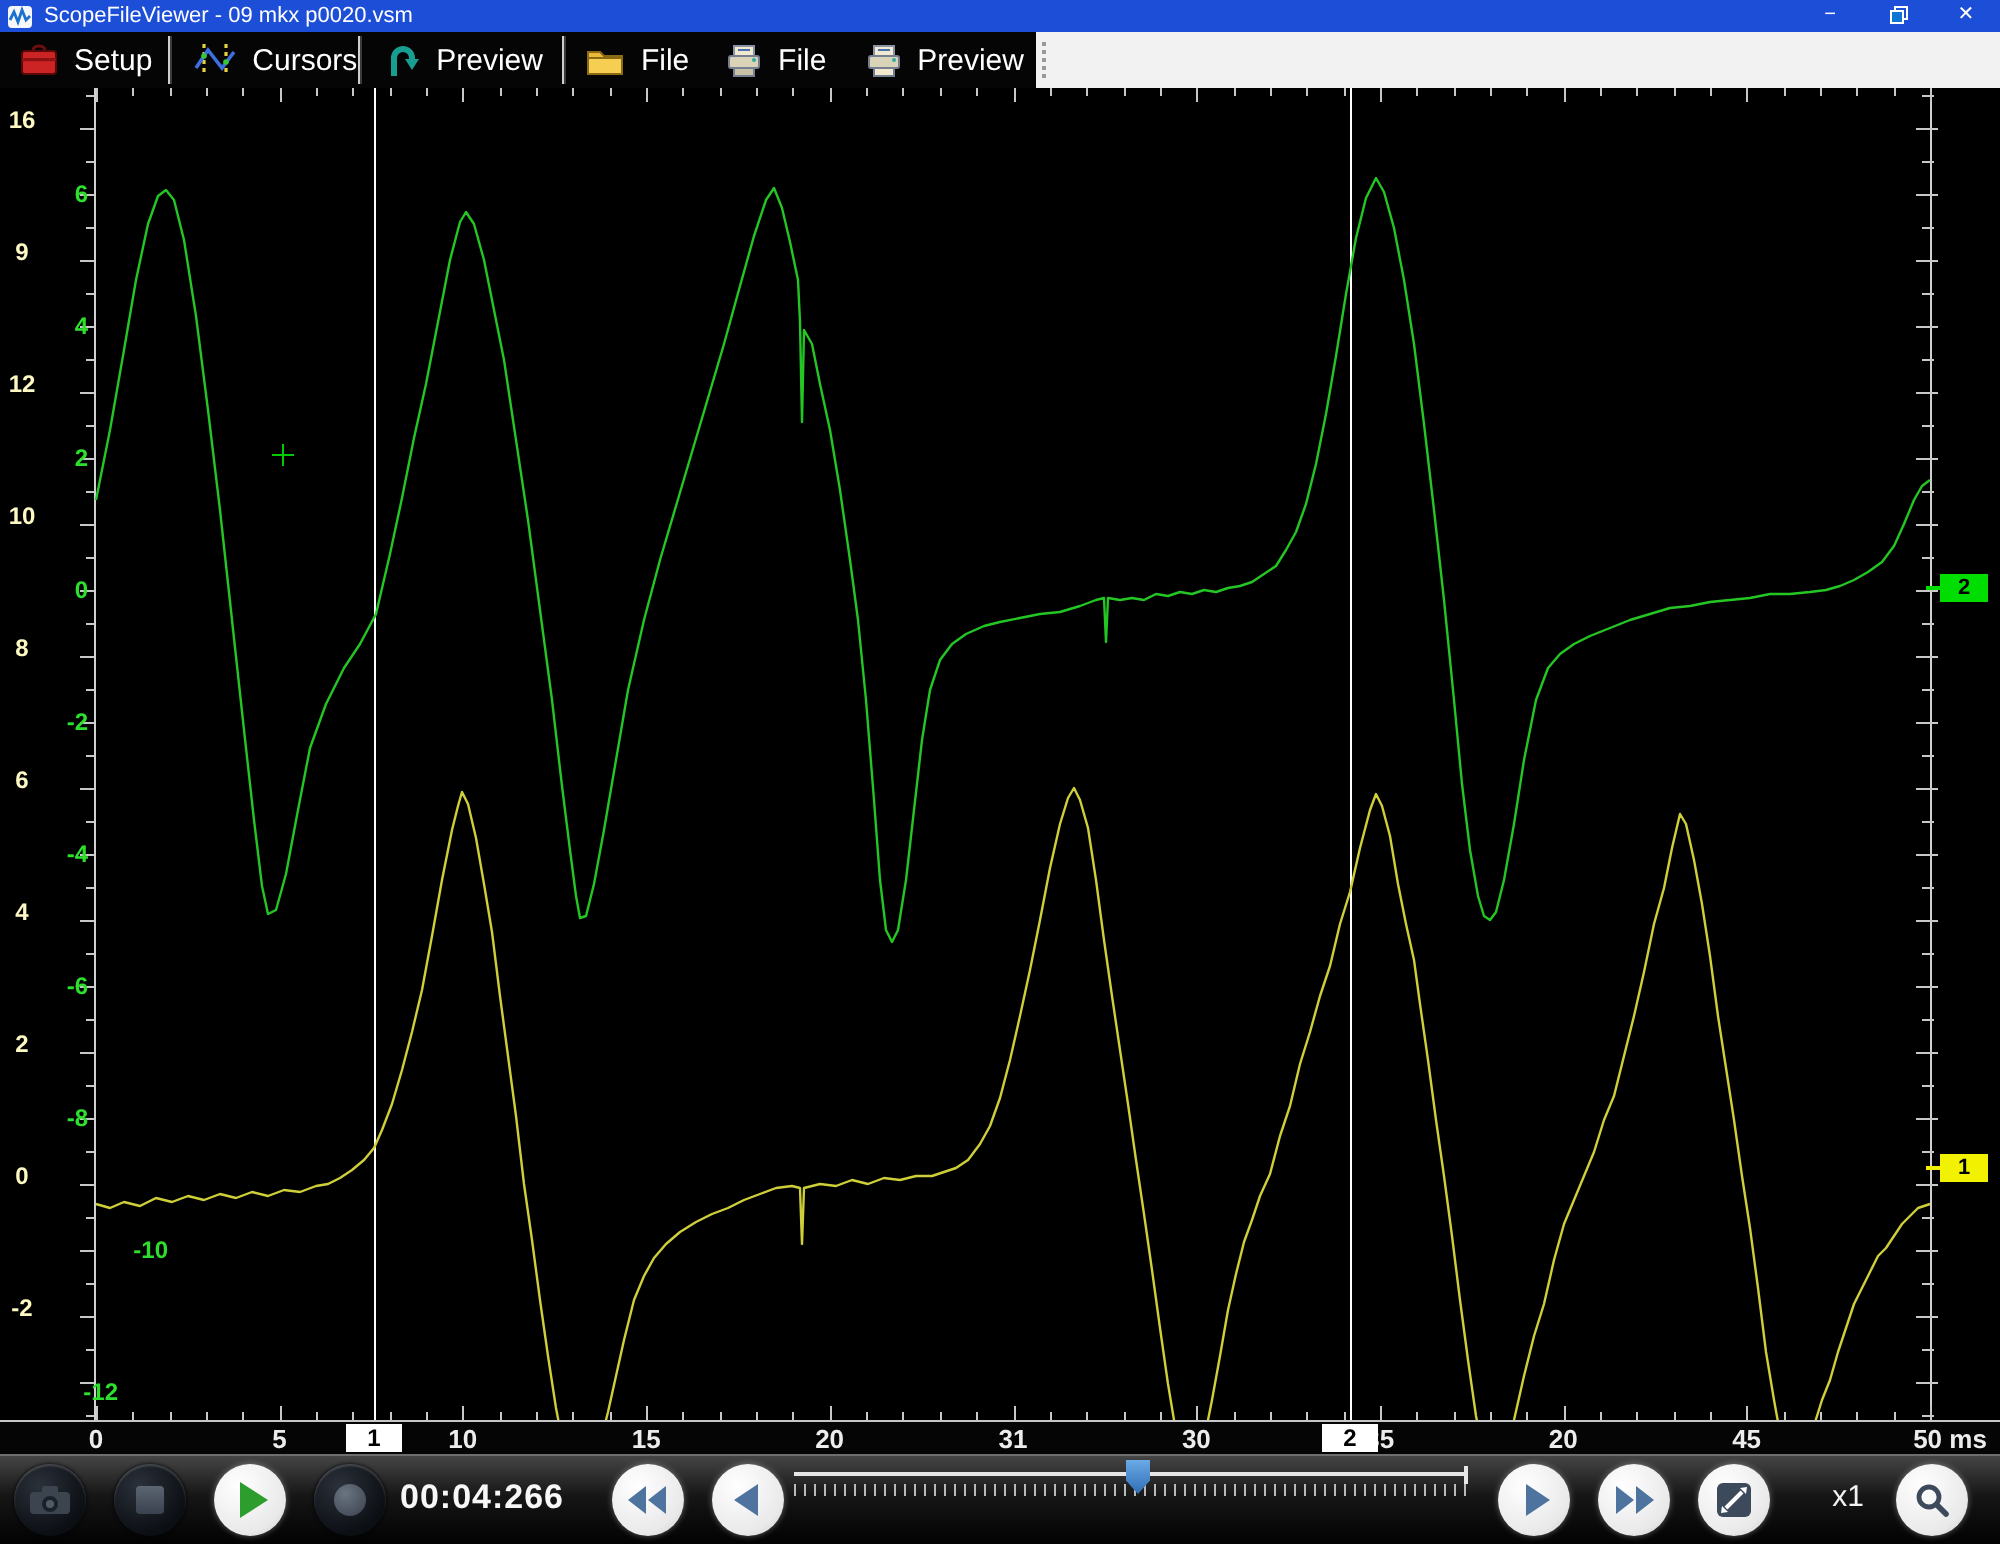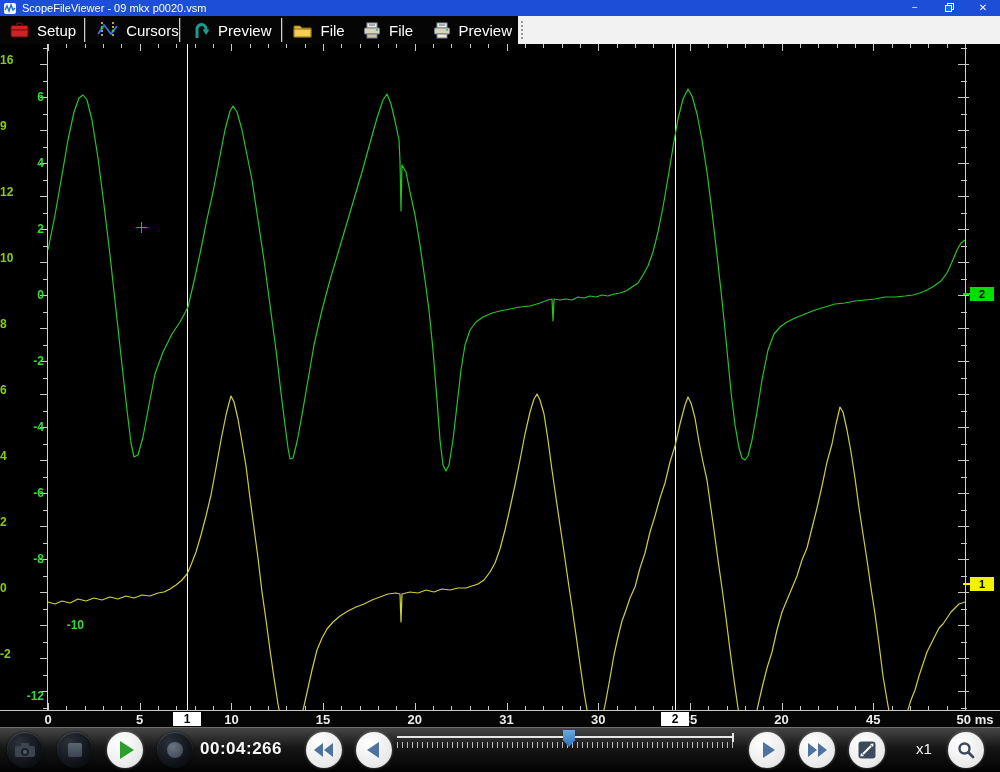--- a/index.html
+++ b/index.html
@@ -23,21 +23,21 @@
   #toolbar .dark{position:absolute;left:0;top:0;width:518px;height:28px;background:#050505;display:flex;align-items:stretch;}
   .tbtn{display:flex;align-items:center;color:#fff;font-size:15px;cursor:default;padding:0 6px;}
   .tbtn .ticon{margin:0 8px 0 4px;flex:none;display:flex;align-items:center;}
   .tsep{width:1px;background:#cfcfcf;margin:2px 2px;box-shadow:1px 0 0 #3a3a3a;}
   #toolbar .grip{position:absolute;left:521px;top:5px;width:3px;height:18px;border-left:2px dotted #9a9a9a;}
 
   
   #plot{position:absolute;left:0;top:44px;width:1000px;height:666px;background:#000;}
   #plot svg{position:absolute;left:0;top:0;}
   .ylab{position:absolute;font-size:12px;font-weight:bold;line-height:16px;}
-  .ylab.ch1{left:0;width:22px;text-align:left;color:#84cc16;}
+  .ylab.ch1{left:0;width:22px;text-align:center;color:#fef9c3;}
   .ylab.ch2{left:0;width:44px;text-align:right;color:#2ee02e;}
   .badge{position:absolute;width:24px;height:14px;font-size:11px;font-weight:bold;color:#000;text-align:center;line-height:14px;}
   .badge::before{content:"";position:absolute;left:-7px;top:6px;width:7px;height:2px;background:inherit;}
 
   
   #xrow{position:absolute;left:0;top:710px;width:1000px;height:17px;background:#050505;border-top:1px solid #c8c8c8;}
   .xlab{position:absolute;top:1px;width:60px;text-align:center;color:#ececec;font-size:13px;font-weight:bold;z-index:1;}
   .curbox{position:absolute;top:1px;width:28px;height:14px;background:#fff;color:#000;font-size:12px;font-weight:bold;text-align:center;line-height:14px;z-index:2;}
 
   
@@ -183,21 +183,21 @@
         <div class="ylab ch1" style="top: 602px;">-2</div>
         <div class="ylab ch2" style="top: 45px;">6</div>
         <div class="ylab ch2" style="top: 111px;">4</div>
         <div class="ylab ch2" style="top: 177px;">2</div>
         <div class="ylab ch2" style="top: 243px;">0</div>
         <div class="ylab ch2" style="top: 309px;">-2</div>
         <div class="ylab ch2" style="top: 375px;">-4</div>
         <div class="ylab ch2" style="top: 441px;">-6</div>
         <div class="ylab ch2" style="top: 507px;">-8</div>
         <div class="ylab ch2" style="top: 573px; margin-left: 40px;">-10</div>
-        <div class="ylab ch2" style="top: 644px;">-12</div>
+        <div class="ylab ch2" style="top: 644px; margin-left: 15px;">-12</div>
       </div>
     <div id="badges">
         <div class="badge" style="background: rgb(0, 221, 0); left: 970px; top: 243px;">2</div>
         <div class="badge" style="background: rgb(242, 242, 0); left: 970px; top: 533px;">1</div>
       </div>
   </div>
 
   <div id="xrow">
       <div class="xlab" style="left: 18px;">0</div>
       <div class="xlab" style="left: 109.7px;">5</div>

